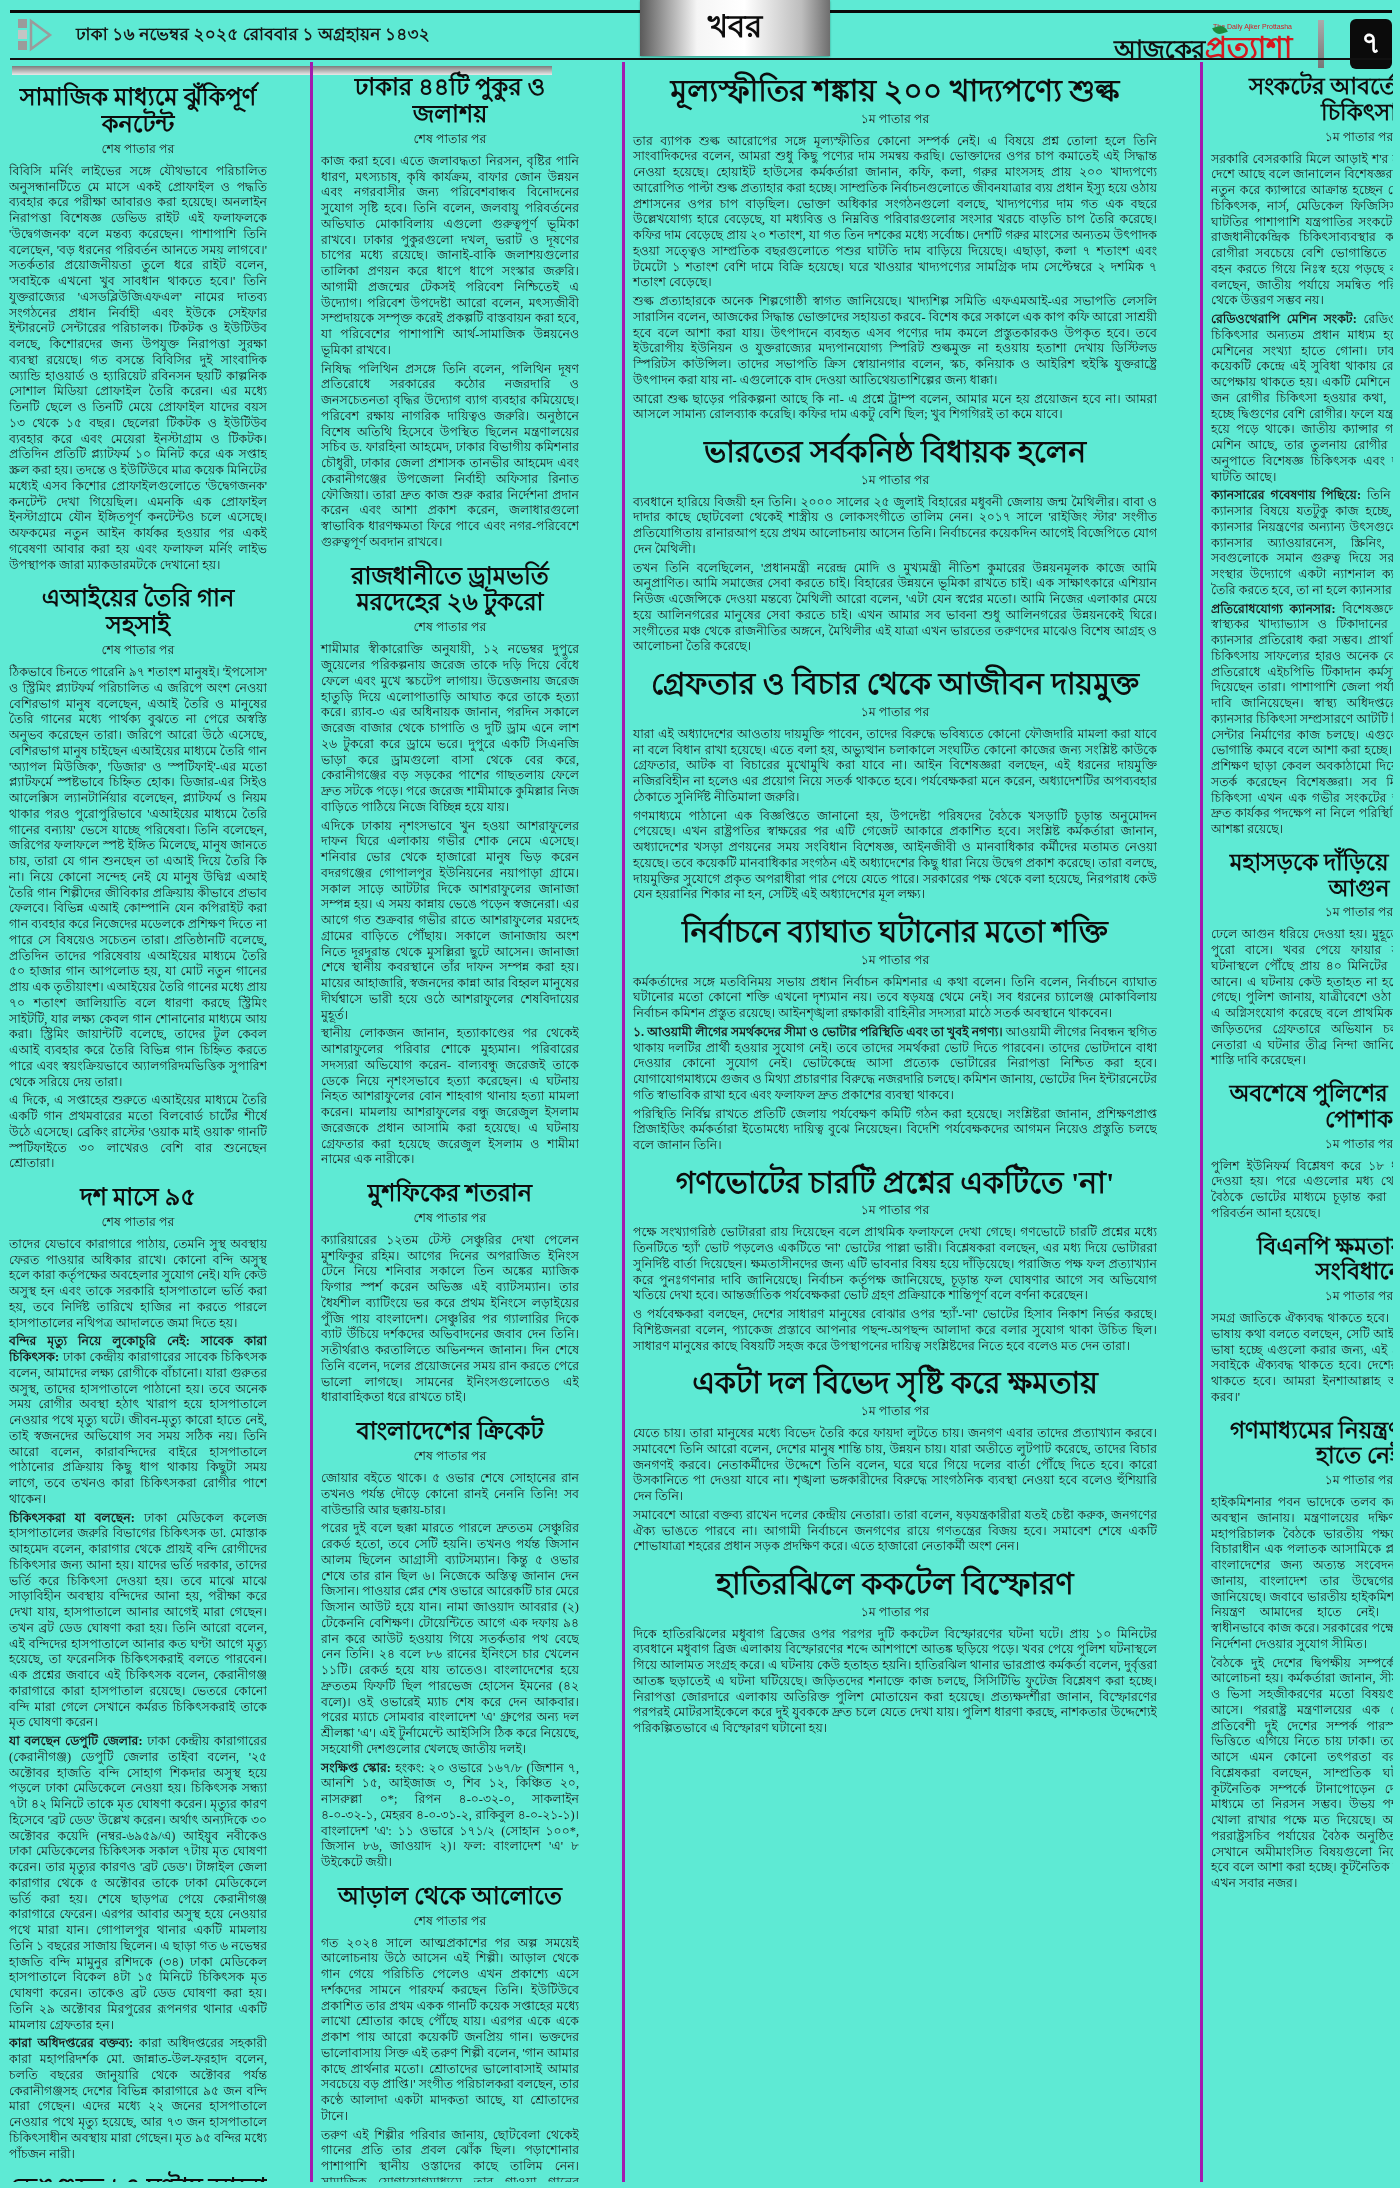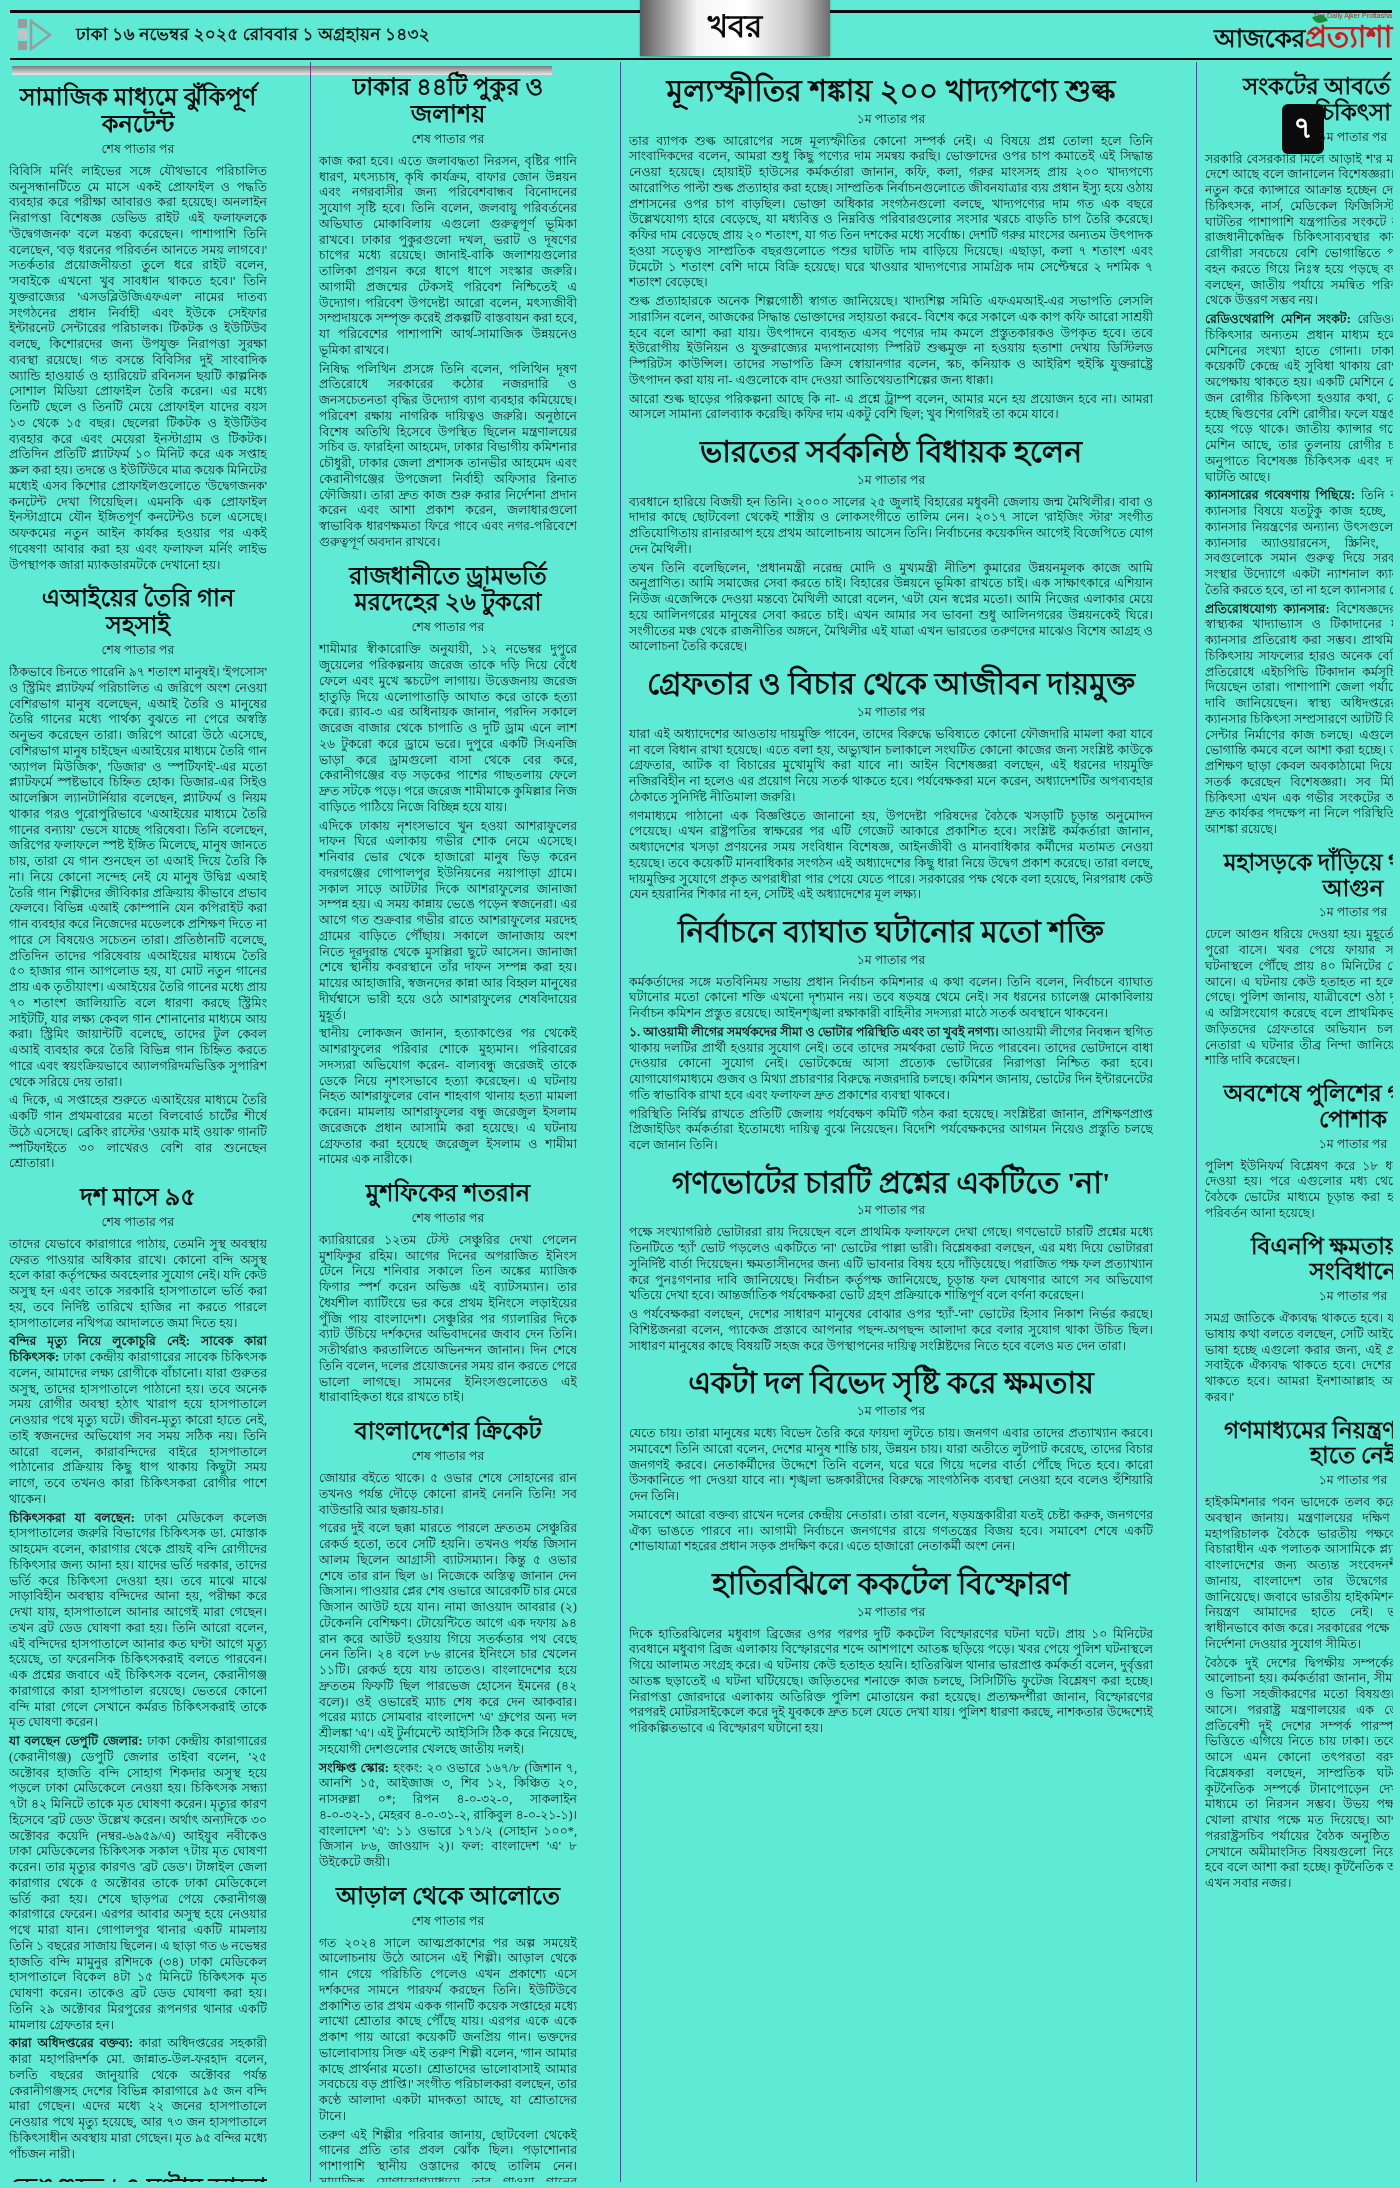--- a/index.html
+++ b/index.html
@@ -7,38 +7,38 @@
         font-family:"Liberation Serif","DejaVu Serif",serif;color:#161616;}
   
   .top-rule{position:absolute;left:10px;right:8px;top:10px;height:3px;background:#0a0a0a;}
   .header-row{position:absolute;left:10px;right:8px;top:14px;height:42px;display:flex;align-items:center;}
   .marker{width:46px;height:36px;margin-left:6px;}
   .dateline{font-weight:bold;font-size:17px;margin-left:14px;letter-spacing:.2px;white-space:nowrap;}
   .section-banner{position:absolute;left:640px;top:0px;width:190px;height:56px;z-index:3;
       background:linear-gradient(90deg,#5a5a5a 0%,#f5f5f5 30%,#ffffff 55%,#bdbdbd 85%,#6e6e6e 100%);
       display:flex;align-items:center;justify-content:center;
       font-size:31px;font-weight:bold;color:#0c0c0c;box-shadow:0 1px 2px rgba(0,0,0,.35);}
-  .header-right{position:absolute;right:8px;top:14px;height:60px;display:flex;align-items:center;gap:26px;flex-direction:column;}
+  .header-right{position:absolute;right:8px;top:14px;height:60px;display:flex;align-items:center;gap:26px;}
   .logo{position:relative;display:flex;align-items:baseline;line-height:1;padding-top:8px;}
   .logo-tagline{position:absolute;right:0;top:-2px;font-size:7px;color:#d6181e;
       font-family:"Liberation Sans",sans-serif;white-space:nowrap;}
   .logo-black{font-size:25px;font-weight:bold;color:#111;letter-spacing:-.5px;}
   .logo-red{font-size:30px;font-weight:bold;color:#d6181e;margin-left:0;letter-spacing:-.5px;position:relative;}
   .logo-leaf{position:absolute;left:8px;top:-7px;width:14px;height:8px;background:#1d8a3c;
       border-radius:0 8px 0 8px;transform:rotate(-18deg);}
   .vbar{width:6px;height:48px;background:linear-gradient(180deg,#aaa,#777);}
   .pagenum-box{width:42px;height:50px;background:#0b0b0b;border-radius:6px;color:#fff;
       display:flex;align-items:center;justify-content:center;font-size:30px;font-weight:bold;}
   .bottom-rule{position:absolute;left:10px;right:8px;top:58px;height:2px;background:#111;}
   .gray-strip{position:absolute;left:12px;top:66px;width:540px;height:9px;
       background:linear-gradient(180deg,#7c7c7c,#e8e8e8);}
   
   .columns{position:absolute;left:9px;right:7px;top:62px;bottom:6px;display:flex;overflow:hidden;gap:36px;}
   .col{overflow:hidden;flex:none;}
-  .col + .col{border-left:1px solid #a21caf;margin-left:7px;padding-left:8px;}
+  .col + .col{border-left:3px solid #a21caf;margin-left:7px;padding-left:8px;}
   article{margin:0 0 6px 0;}
   .headline{margin:12px 0 2px 0;text-align:center;line-height:1.12;font-weight:bold;color:#0d0d0d;}
   .col.narrow .headline{font-size:24px;}
   .col.wide .headline{font-size:30px;}
   .col.rightcol .headline{font-size:23px;}
   .kicker{text-align:center;font-size:12.5px;margin:1px 0 4px 0;color:#222;}
   p.body{margin:0 0 3px 0;font-size:12.4px;line-height:1.27;text-align:justify;
       text-justify:inter-word;color:#1b1b1b;}
   p.body b.lead{font-weight:bold;margin-top:24px;}
   .col.narrow:first-child article:first-child .headline{margin-top:22px;}

